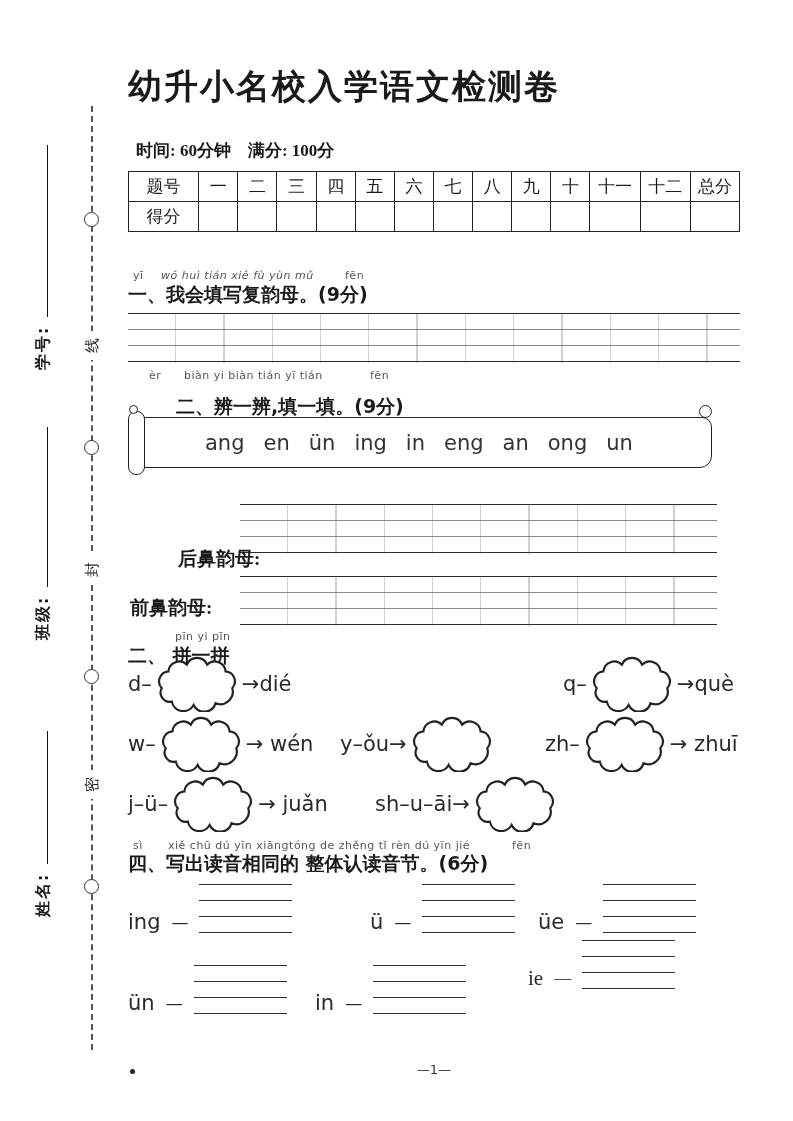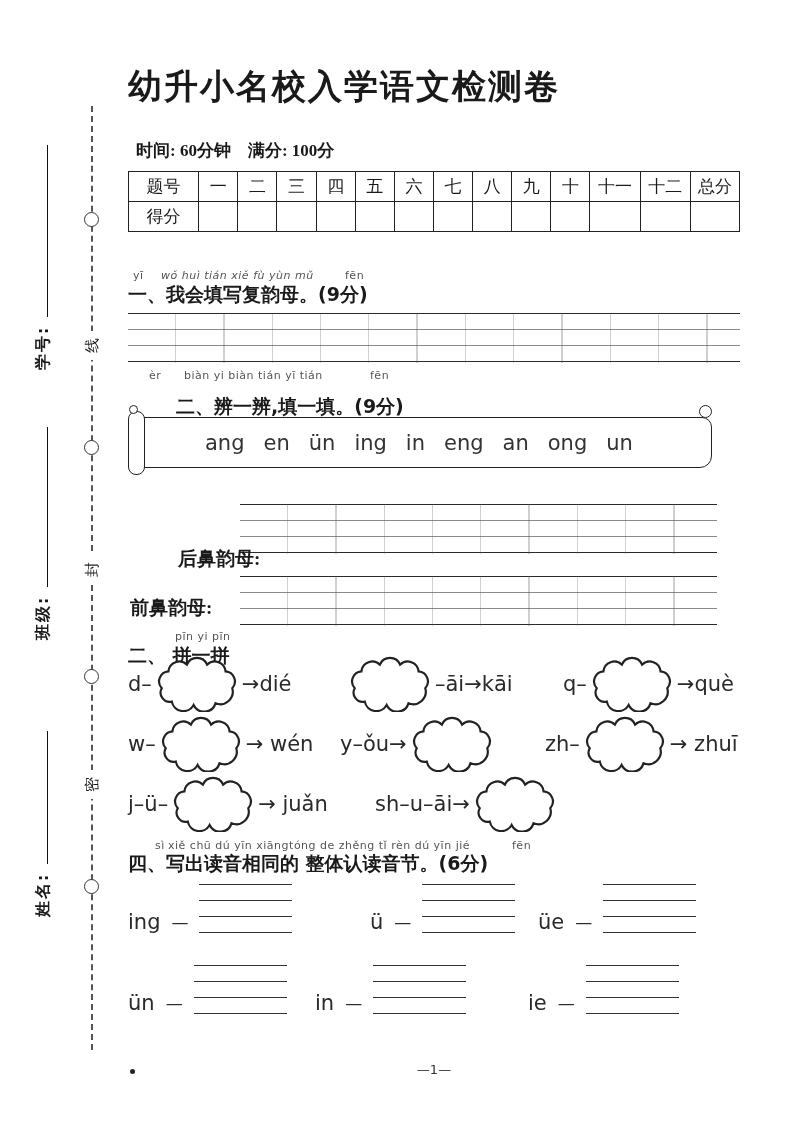--- a/index.html
+++ b/index.html
@@ -233,27 +233,20 @@
   </div>
   <div class="q-head" style="left:128px; top:643px;">二、 拼一拼</div>
 
   <div class="blend" style="left:128px; top:656px;">
     <span>d–</span>
     <svg class="cloud" viewBox="0 0 100 66">
         <use href="#cloudPath"></use>
       </svg>
     <span>→dié</span>
   </div>
-  <div class="blend" style="left:345px; top:656px;">
-    <span></span>
-    <svg class="cloud" viewBox="0 0 100 66">
-        <use href="#cloudPath"></use>
-      </svg>
-    <span>–āi→kāi</span>
-  </div>
   <div class="blend" style="left:563px; top:656px;">
     <span>q–</span>
     <svg class="cloud" viewBox="0 0 100 66">
         <use href="#cloudPath"></use>
       </svg>
     <span>→què</span>
   </div>
 
   <div class="blend" style="left:128px; top:716px;">
     <span>w–</span>
@@ -286,21 +279,21 @@
   </div>
   <div class="blend" style="left:375px; top:776px;">
     <span>sh–u–āi→</span>
     <svg class="cloud" viewBox="0 0 100 66">
         <use href="#cloudPath"></use>
       </svg>
     <span></span>
   </div>
 
   <div class="py-row" style="left:128px; top:839px; width:612px;">
-    <span style="left:5px;margin-left:22px;">sì</span>
+    <span style="left:5px;">sì</span>
     <span style="left:40px;">xiě chū dú yīn xiāngtóng de zhěng tǐ rèn dú yīn jié</span>
     <span style="left:384px;">fēn</span>
   </div>
   <div class="q-head" style="left:128px; top:851px;">四、写出读音相同的 整体认读音节。(6分)</div>
 
   <div class="s4item" style="left:128px; top:884px;">
     <span class="lab">ing</span>
     <span class="sep">—</span>
     <div class="mini4">
       <div class="ln"></div>
@@ -343,21 +336,21 @@
   <div class="s4item" style="left:315px; top:965px;">
     <span class="lab">in</span>
     <span class="sep">—</span>
     <div class="mini4">
       <div class="ln"></div>
         <div class="ln"></div>
       <div class="ln"></div>
         <div class="ln"></div>
     </div>
   </div>
-  <div class="s4item" style="left:528px; top:965px;">
+  <div class="s4item" style="left:528px; top:940px;font-family:Liberation Serif, serif;">
     <span class="lab">ie</span>
     <span class="sep">—</span>
     <div class="mini4">
       <div class="ln"></div>
         <div class="ln"></div>
       <div class="ln"></div>
         <div class="ln"></div>
     </div>
   </div>
 

